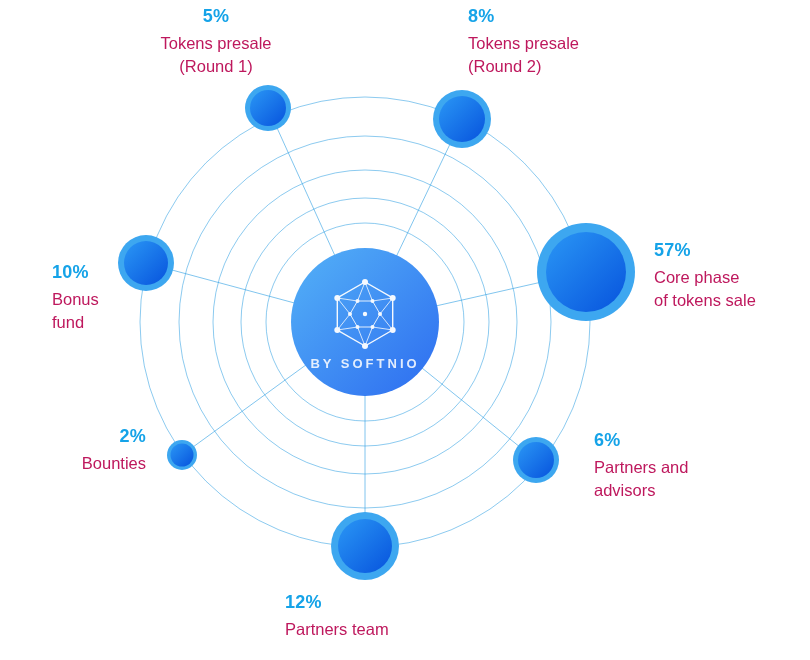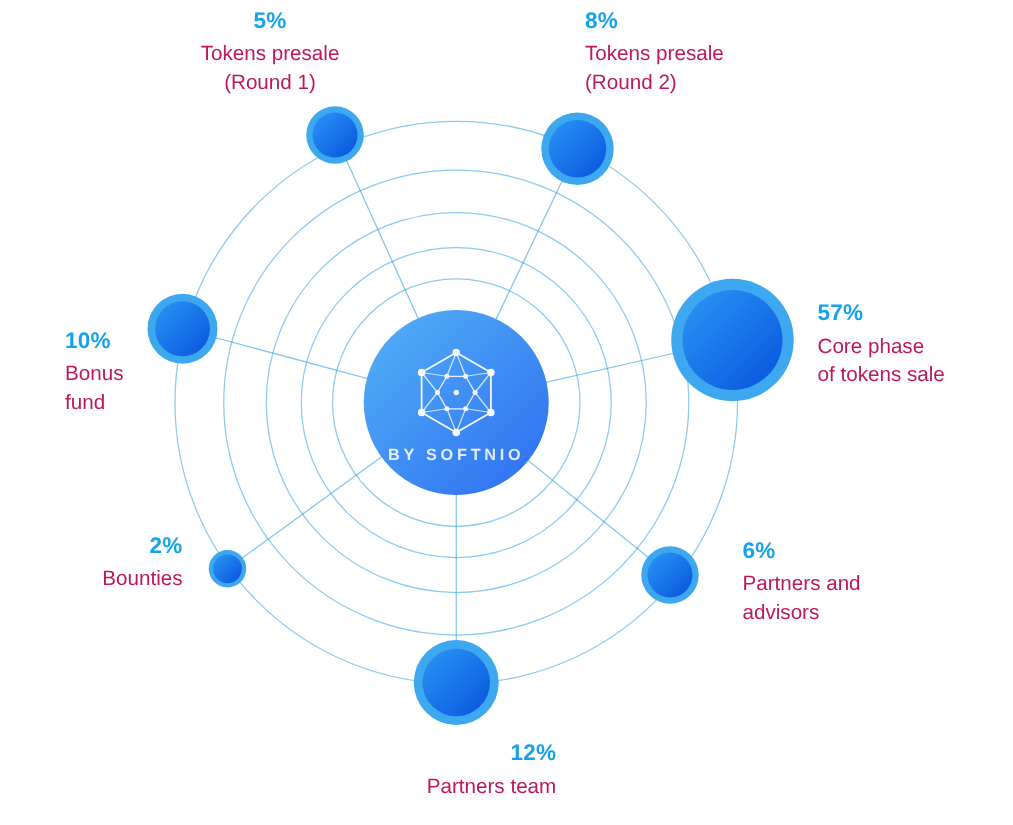--- a/index.html
+++ b/index.html
@@ -10,21 +10,21 @@
   .layer{position:absolute;left:0;top:0;}
   .label{position:absolute;}
   .pct{font-size:18px;font-weight:700;color:#15a3e8;margin-bottom:5px;letter-spacing:.2px;}
   .nm{font-size:16.5px;font-weight:500;color:#be185d;line-height:23px;}
   .l1{left:138px;top:6px;width:156px;text-align:center;}
   .l2{left:468px;top:6px;width:176px;text-align:left;}
   .l3{left:654px;top:240px;width:156px;text-align:left;}
   .l4{left:52px;top:230px;width:100px;text-align:left;margin-top:32px;}
   .l5{left:36px;top:426px;width:110px;text-align:right;}
   .l6{left:594px;top:430px;width:160px;text-align:left;}
-  .l7{left:285px;top:592px;width:160px;text-align:right;}
+  .l7{left:285px;top:592px;width:160px;text-align:left;}
   .caption{
     position:absolute;left:265px;top:356px;width:200px;text-align:center;
     color:rgba(255,255,255,.85);font-size:13px;font-weight:700;letter-spacing:3px;
   }
 </style>
 </head>
 <body>
 
 <div class="stage">
 

